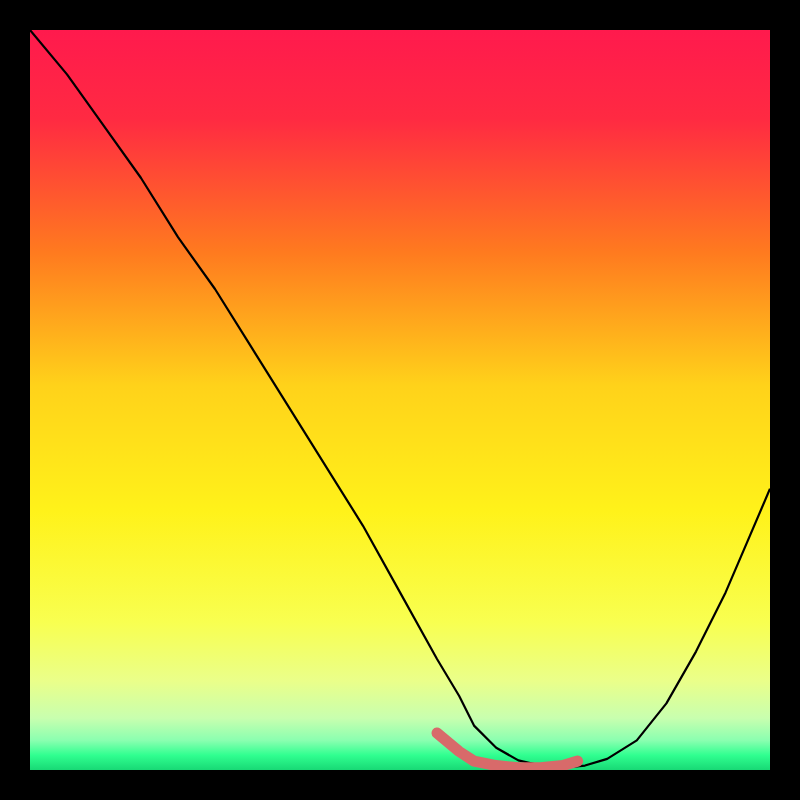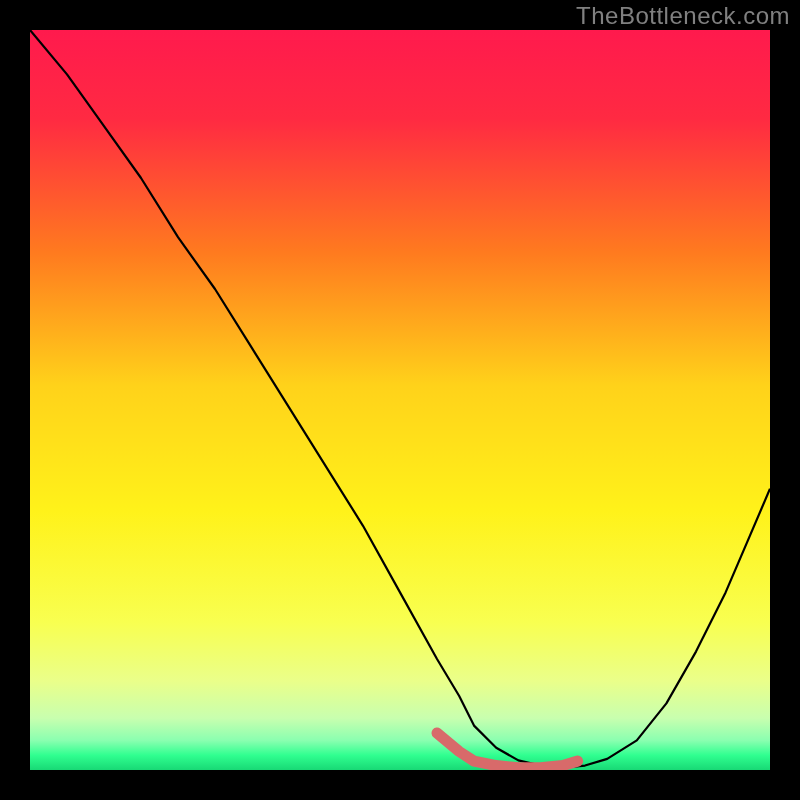--- a/index.html
+++ b/index.html
@@ -32,21 +32,20 @@
     left: 30px;
     top: 30px;
     width: 740px;
     height: 740px;
   }
 </style>
 </head>
 <body>
 
 <div class="frame">
-  <div class="watermark">TheBottleneck.com</div>
   <svg class="plot" viewBox="0 0 740 740" preserveAspectRatio="none">
     <defs>
       <linearGradient id="bg-grad" x1="0" y1="0" x2="0" y2="1">
           <stop offset="0%" stop-color="#ff1a4d"></stop>
           <stop offset="12%" stop-color="#ff2a42"></stop>
           <stop offset="30%" stop-color="#ff7a1f"></stop>
           <stop offset="48%" stop-color="#ffd21a"></stop>
           <stop offset="65%" stop-color="#fff21a"></stop>
           <stop offset="80%" stop-color="#f8ff50"></stop>
           <stop offset="88%" stop-color="#eaff8a"></stop>

